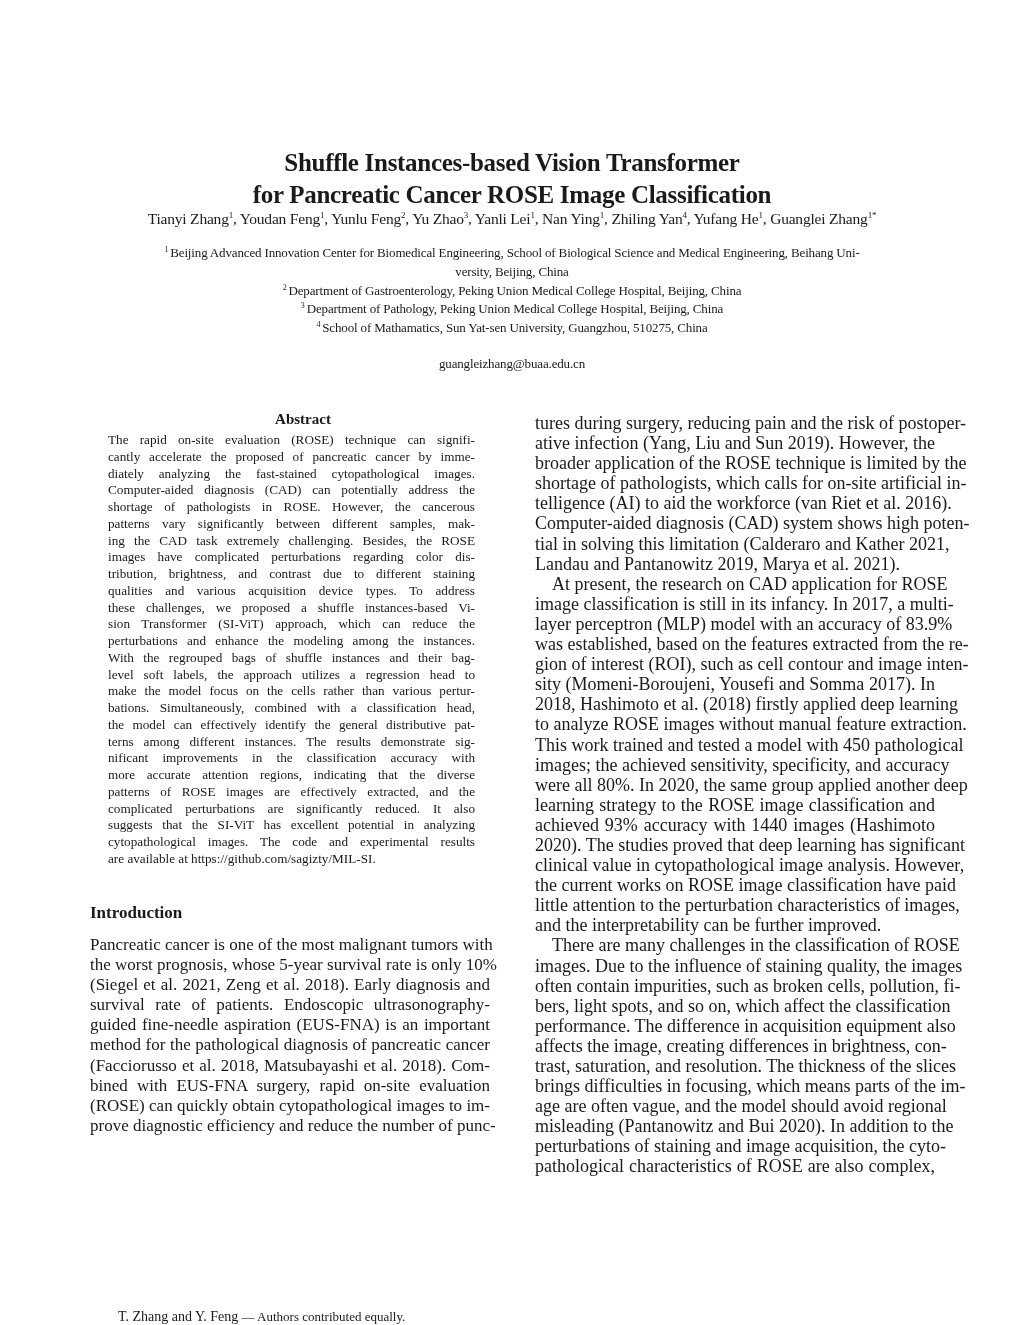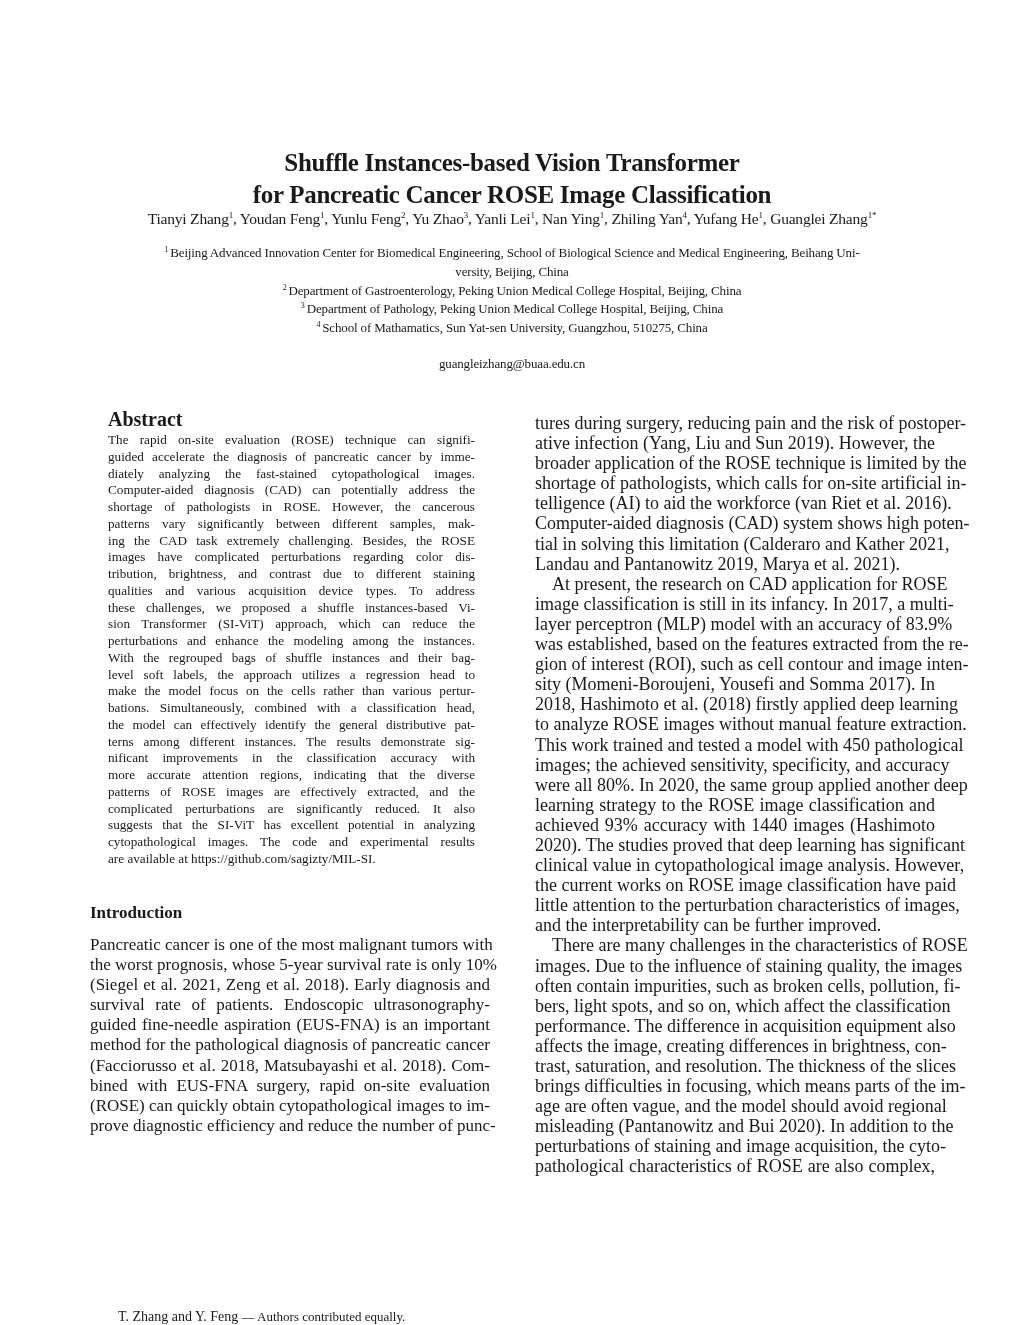--- a/index.html
+++ b/index.html
@@ -9,22 +9,22 @@
            font-weight: bold; font-size: 25px; line-height: 30px; letter-spacing: -0.3px; }
   .title1 { top: 148px; }
   .title2 { top: 180px; text-align: center; }
   .authors { position: absolute; top: 209px; left: 0; width: 1024px; text-align: center;
              font-size: 15.5px; line-height: 20px; letter-spacing: -0.2px; }
   .authors sup { font-size: 9px; vertical-align: super; line-height: 0; }
   .affil { position: absolute; left: 0; width: 1024px; text-align: center;
            font-size: 13px; line-height: 18.5px; letter-spacing: -0.15px; }
   .affil sup { font-size: 8px; vertical-align: super; line-height: 0; margin-right: 2px; }
   .col { position: absolute; }
-  .abstract-head { position: absolute; top: 410px; left: 108px; width: 390px; text-align: left;
-                   font-weight: bold; font-size: 20px; line-height: 18px; }
+  .abstract-head { position: absolute; top: 410px; left: 108px; width: 390px; text-align: center;
+                   font-weight: bold; font-size: 15px; line-height: 18px; }
   .abstract { left: 108px; width: 367px; top: 432px; font-size: 13.2px; line-height: 16.75px; }
   .intro-head { position: absolute; top: 902px; left: 90px; width: 400px; 
                 font-weight: bold; font-size: 17px; line-height: 22px; }
   .intro { left: 90px; width: 400px; top: 935px; font-size: 17px; line-height: 20.1px; }
   .right { left: 535px; width: 400px; top: 413px; font-size: 18px; line-height: 20.1px; }
   .ln { display: block; white-space: nowrap; text-align: justify; text-align-last: justify; }
   .ln.last { text-align-last: left; }
   .ln.indent { padding-left: 17px; }
   .footnote { position: absolute; top: 1308px; left: 90px; font-size: 14px; line-height: 18px; margin-left: 28px; }
   .footnote .rest { font-size: 13px; }
@@ -42,21 +42,21 @@
 <div class="affil" style="top:244px;"><sup>1</sup><span>Beijing Advanced Innovation Center for Biomedical Engineering, School of Biological Science and Medical Engineering, Beihang Uni-</span></div>
 <div class="affil" style="top:263px;">versity, Beijing, China</div>
 <div class="affil" style="top:282px;"><sup>2</sup><span>Department of Gastroenterology, Peking Union Medical College Hospital, Beijing, China</span></div>
 <div class="affil" style="top:300px;"><sup>3</sup><span>Department of Pathology, Peking Union Medical College Hospital, Beijing, China</span></div>
 <div class="affil" style="top:319px;"><sup>4</sup><span>School of Mathamatics, Sun Yat-sen University, Guangzhou, 510275, China</span></div>
 <div class="affil" style="top:346px;margin-top:9px;">guangleizhang@buaa.edu.cn</div>
 
 <div class="abstract-head">Abstract</div>
 <div class="col abstract" id="abstract-body">
     <span class="ln">The rapid on-site evaluation (ROSE) technique can signifi-</span>
-    <span class="ln">guided accelerate the diagnosis of pancreatic cancer by imme-</span>
+    <span class="ln">cantly accelerate the proposed of pancreatic cancer by imme-</span>
     <span class="ln">diately analyzing the fast-stained cytopathological images.</span>
     <span class="ln">Computer-aided diagnosis (CAD) can potentially address the</span>
     <span class="ln">shortage of pathologists in ROSE. However, the cancerous</span>
     <span class="ln">patterns vary significantly between different samples, mak-</span>
     <span class="ln">ing the CAD task extremely challenging. Besides, the ROSE</span>
     <span class="ln">images have complicated perturbations regarding color dis-</span>
     <span class="ln">tribution, brightness, and contrast due to different staining</span>
     <span class="ln">qualities and various acquisition device types. To address</span>
     <span class="ln">these challenges, we proposed a shuffle instances-based Vi-</span>
     <span class="ln">sion Transformer (SI-ViT) approach, which can reduce the</span>
@@ -109,21 +109,21 @@
     <span class="ln">This work trained and tested a model with 450 pathological</span>
     <span class="ln">images; the achieved sensitivity, specificity, and accuracy</span>
     <span class="ln">were all 80%. In 2020, the same group applied another deep</span>
     <span class="ln">learning strategy to the ROSE image classification and</span>
     <span class="ln">achieved 93% accuracy with 1440 images (Hashimoto</span>
     <span class="ln">2020). The studies proved that deep learning has significant</span>
     <span class="ln">clinical value in cytopathological image analysis. However,</span>
     <span class="ln">the current works on ROSE image classification have paid</span>
     <span class="ln">little attention to the perturbation characteristics of images,</span>
     <span class="ln last">and the interpretability can be further improved.</span>
-    <span class="ln indent">There are many challenges in the characteristics of ROSE</span>
+    <span class="ln indent">There are many challenges in the classification of ROSE</span>
     <span class="ln">images. Due to the influence of staining quality, the images</span>
     <span class="ln">often contain impurities, such as broken cells, pollution, fi-</span>
     <span class="ln">bers, light spots, and so on, which affect the classification</span>
     <span class="ln">performance. The difference in acquisition equipment also</span>
     <span class="ln">affects the image, creating differences in brightness, con-</span>
     <span class="ln">trast, saturation, and resolution. The thickness of the slices</span>
     <span class="ln">brings difficulties in focusing, which means parts of the im-</span>
     <span class="ln">age are often vague, and the model should avoid regional</span>
     <span class="ln">misleading (Pantanowitz and Bui 2020). In addition to the</span>
     <span class="ln">perturbations of staining and image acquisition, the cyto-</span>

